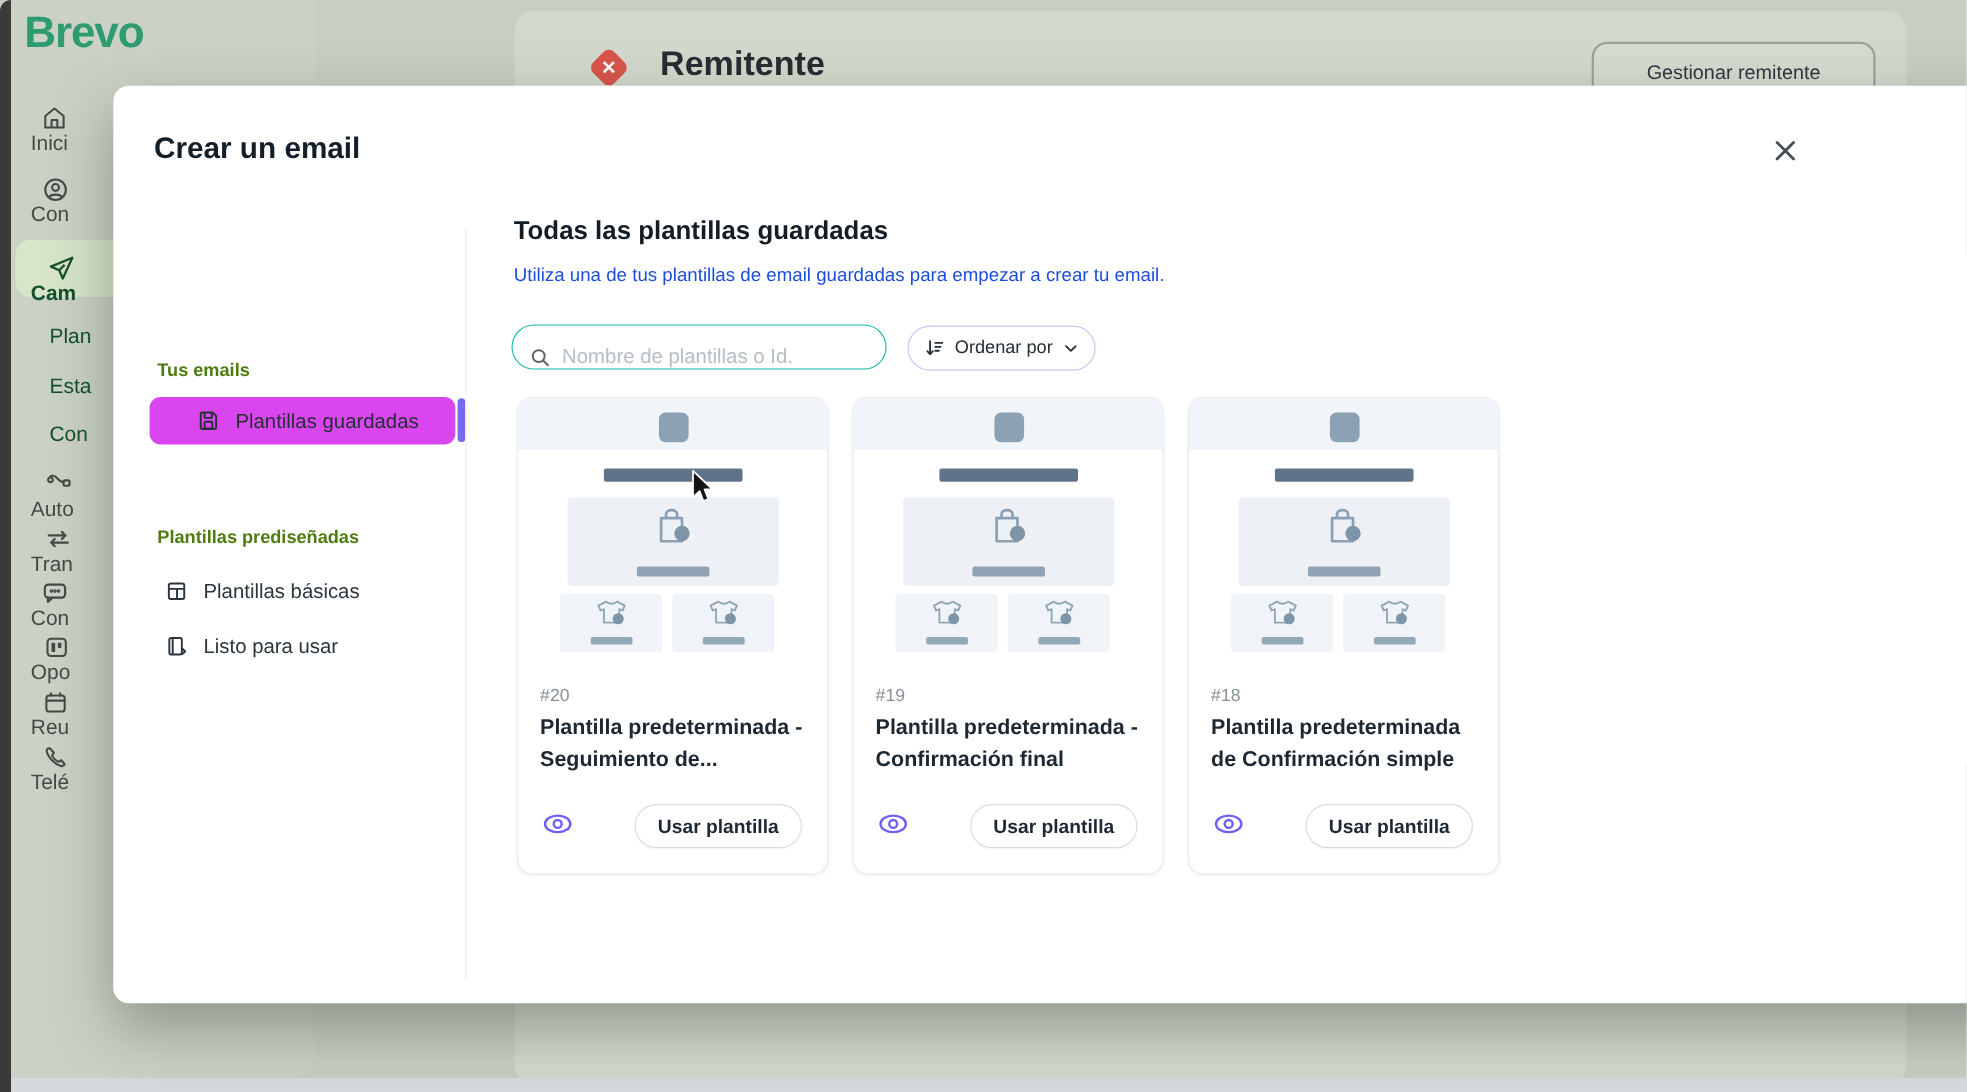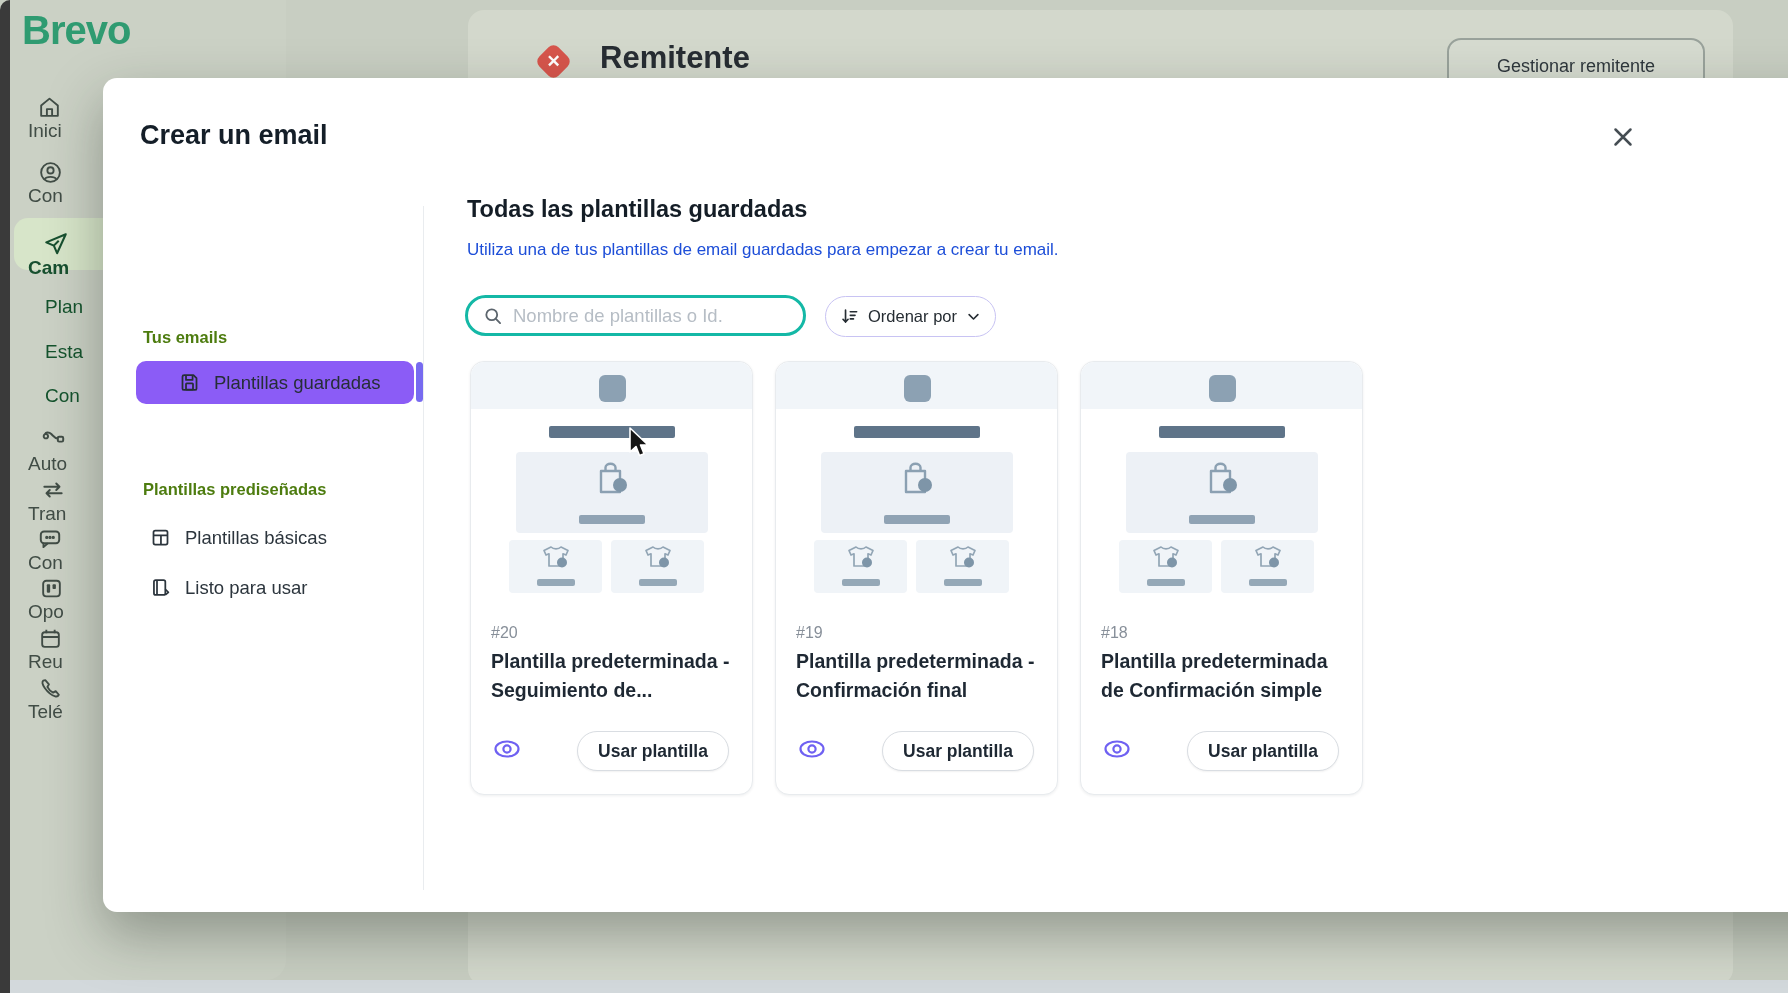--- a/index.html
+++ b/index.html
@@ -28,28 +28,28 @@
 
   
   .modal { position:absolute; left:103px; top:78px; width:1780px; height:834px; background:#ffffff; border-radius:14px; box-shadow:0 22px 55px rgba(25,35,25,.35); }
   .modal-title { position:absolute; left:37px; top:42px; font-size:27px; font-weight:bold; color:#141e28; }
   .modal-close { position:absolute; left:1505px; top:44px; width:34px; height:34px; cursor:pointer; }
 
   .create-btn { position:absolute; left:37px; top:140px; width:241px; height:57px; background:#22272c; border-radius:29px; display:flex; align-items:center; justify-content:center; gap:12px; color:#fff; font-size:20px; font-weight:bold; cursor:pointer; }
 
   .section-h { position:absolute; left:40px; font-size:16.5px; font-weight:bold; color:#4d7c0f; }
   .panel-item { position:absolute; left:33px; width:278px; height:43px; display:flex; align-items:center; gap:14px; padding-left:14px; font-size:18.5px; color:#2c353d; border-radius:10px; cursor:pointer; }
-  .panel-item.selected { background:#8b5cf6; color:#262e36; font-weight:500;padding-left:43px; }
+  .panel-item.selected { background:#d946ef; color:#262e36; font-weight:500;padding-left:43px; }
   .select-bar { position:absolute; left:313px; top:284px; width:7px; height:40px; background:#776af0; border-radius:4px; }
   .v-divider { position:absolute; left:320px; top:128px; height:684px; width:0; border-left:1px solid #e9ecef; }
 
   .content-h { position:absolute; left:364px; top:118px; font-size:23.5px; font-weight:bold; color:#141d26; }
   .content-sub { position:absolute; left:364px; top:162px; font-size:17px; color:#1d4ed8; }
 
-  .search-box { position:absolute; left:362px; top:217px; width:341px; height:41px; border:3px solid #14b8a6; border-radius:21px; background:#fff; display:flex; align-items:center; padding-left:15px; gap:10px; }
+  .search-box { position:absolute; left:362px; top:217px; width:341px; height:41px; border:1px solid #14b8a6; border-radius:21px; background:#fff; display:flex; align-items:flex-end; padding-left:15px; gap:10px; }
   .search-box input { border:none; outline:none; font-size:18.5px; color:#39424b; width:270px; font-family:"Liberation Sans", sans-serif; background:transparent; }
   .search-box input::placeholder { color:#b6bdc5; }
   .sort-btn { position:absolute; left:722px; top:218px; width:171px; height:41px; border:1.5px solid #c8c3f3; border-radius:21px; background:#fff; display:flex; align-items:center; justify-content:center; gap:9px; font-size:16.5px; color:#262d33; cursor:pointer; }
 
   .card { position:absolute; top:283px; width:283px; height:434px; background:#fff; border:1px solid #e8ebee; border-radius:14px; box-shadow:0 1px 3px rgba(20,30,40,.07); cursor:pointer; }
   .card.c0 { left:367px; } .card.c1 { left:672px; } .card.c2 { left:977px; }
   .thumb-strip { position:absolute; left:0; top:0; width:100%; height:47px; background:#f1f5f9; border-radius:14px 14px 0 0; }
   .thumb-sq { position:absolute; left:50%; margin-left:-13px; top:13px; width:27px; height:27px; background:#8ca1b3; border-radius:6px; }
   .thumb-bar-dark { position:absolute; left:50%; margin-left:-63px; top:64px; width:126px; height:12px; background:#5f7489; border-radius:2px; }
   .thumb-big { position:absolute; left:50%; margin-left:-96px; top:90px; width:192px; height:81px; background:#edf1f6; border-radius:4px; }

